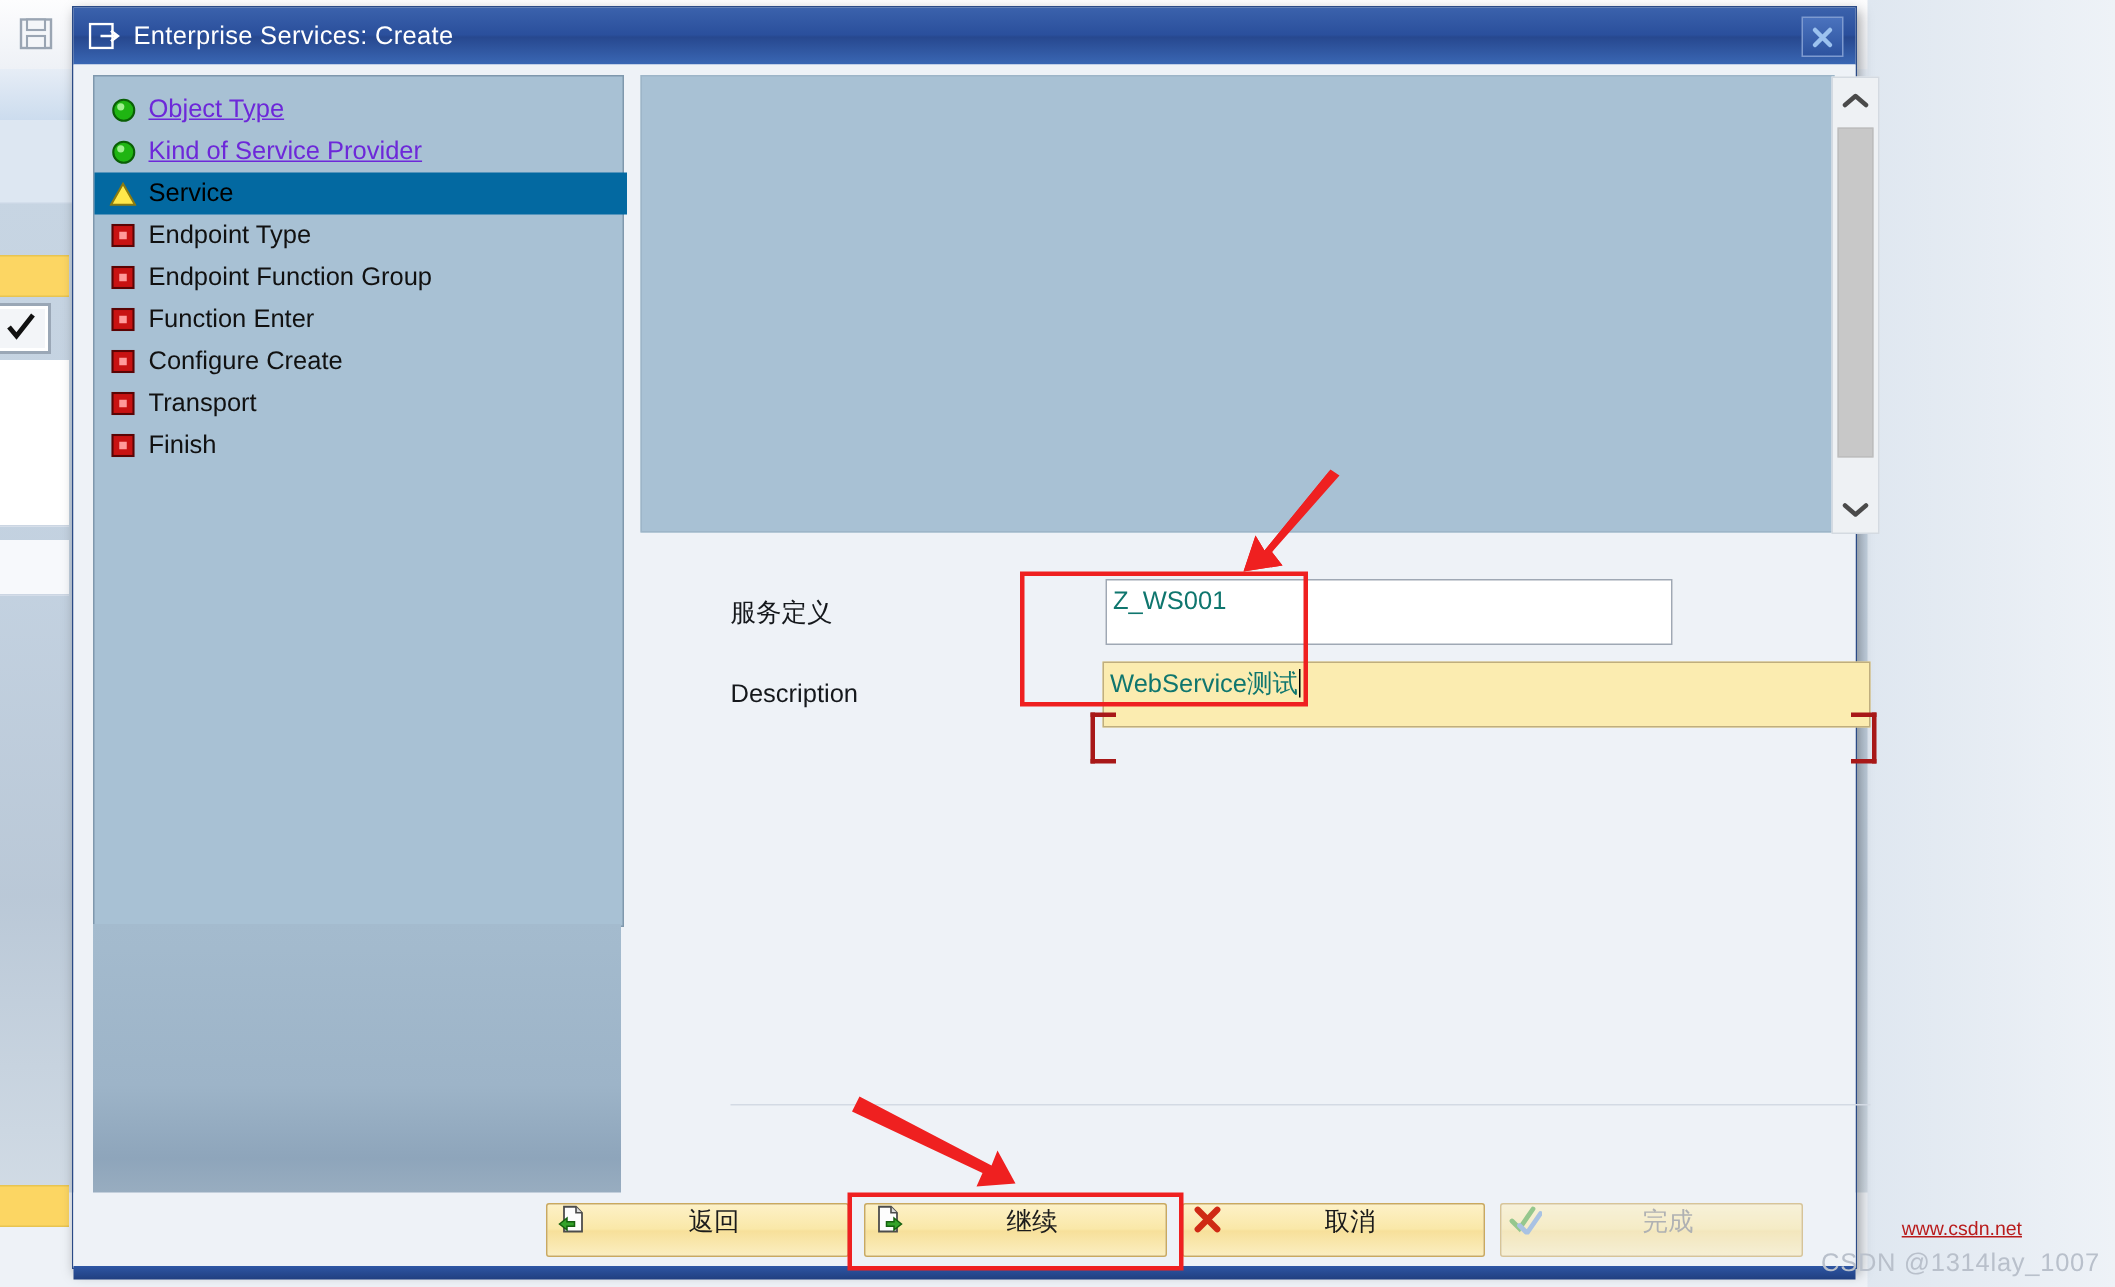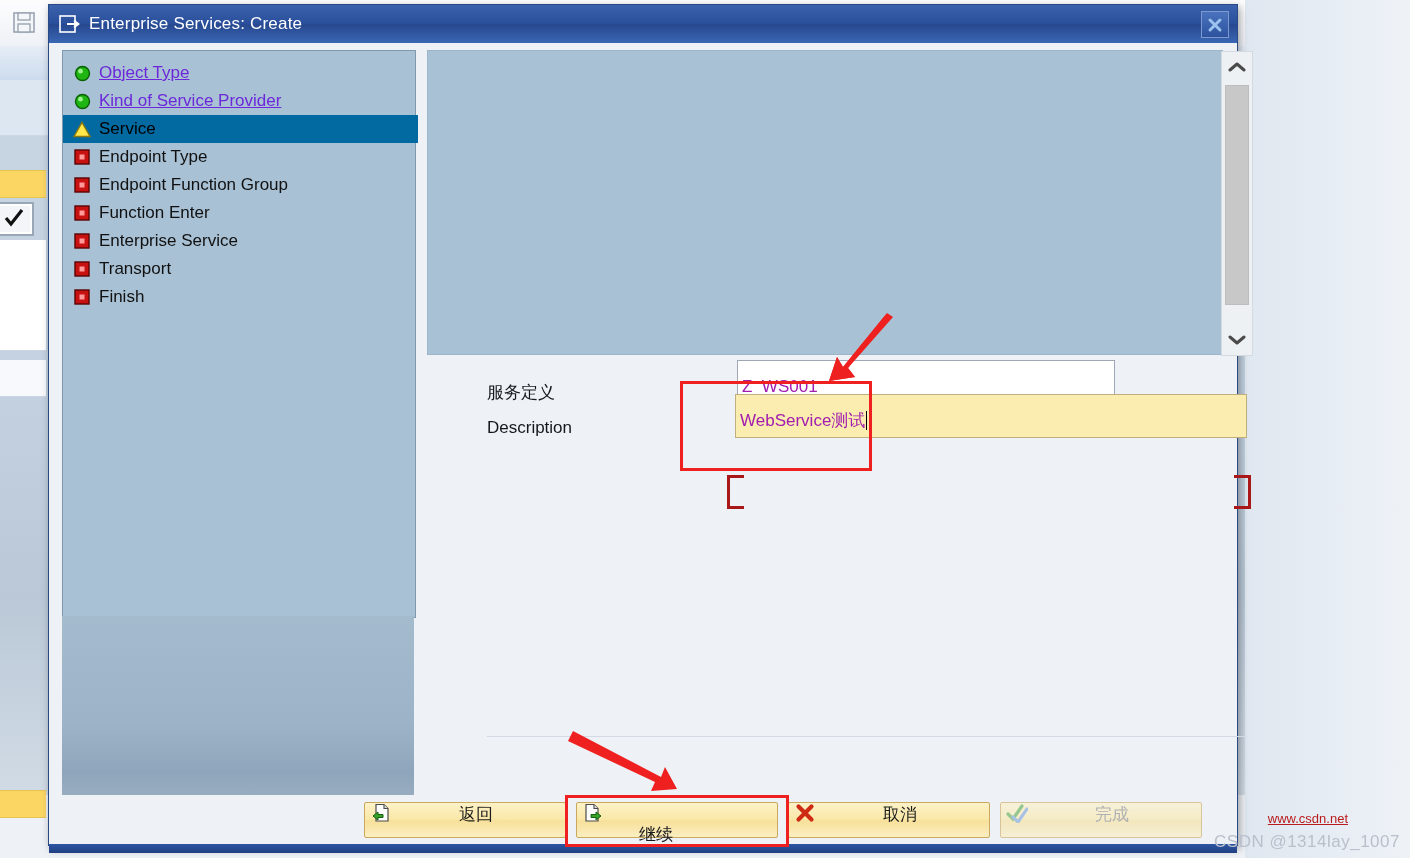--- a/index.html
+++ b/index.html
@@ -69,40 +69,40 @@
   .instr-text{padding:12px 14px;font-size:17px;color:#15181c;}
   .vscroll{position:absolute;right:-31px;top:0;width:30px;height:303px;
     background:#eef1f4;border:1px solid #d4dae1;display:flex;flex-direction:column;
     align-items:center;justify-content:space-between;}
   .vs-btn{width:28px;height:30px;display:flex;align-items:center;justify-content:center;cursor:pointer;}
   .vs-thumb{position:absolute;left:3px;top:33px;width:22px;height:218px;
     background:#c8c8c8;border:1px solid #bdbdbd;cursor:pointer;}
 
   
   .form{position:absolute;left:60px;top:320px;width:760px;}
-  .frow{display:flex;align-items:flex-end;height:34px;}
+  .frow{display:flex;align-items:center;height:34px;margin-top:21px;}
   .flabel{width:250px;font-size:17px;color:#15181c;}
   .finput{height:44px;border:1px solid #9fa8b4;background:#fff;font-size:17px;
-    padding:12px 4px;line-height:28px;color:#a21caf;box-sizing:border-box;}
+    padding:0 4px;line-height:28px;color:#0f766e;box-sizing:border-box;}
   .finput.wide{width:378px;}
   .finput.yellow{background:#fbecb0;border:1px solid #bfae7e;width:516px;position:relative;}
   .caret{display:inline-block;width:1px;height:19px;background:#000;
     vertical-align:-4px;margin-left:1px;}
   .underline{position:absolute;left:0;top:366px;width:760px;height:1px;background:#d3dae4;}
 
   
   .btnbar{position:absolute;left:0;right:0;bottom:0;height:50px;
     background:#eef2f7;display:flex;align-items:center;padding-left:315px;}
   .sapbtn{height:34px;display:flex;align-items:flex-start;
     background:linear-gradient(180deg,#fdf1c7 0%,#fae8a8 48%,#f7e09a 52%,#fbeec0 100%);
     border:1px solid #caa95f;border-radius:2px;margin-right:10px;cursor:pointer;}
   .sapbtn .bico{width:32px;display:flex;align-items:center;justify-content:center;flex:none;}
   .sapbtn .blab{font-size:17px;color:#1b1b1b;text-align:center;}
   .b-back{width:200px;}.b-back .blab{width:158px;}
-  .b-cont{width:200px;flex-direction:column;}.b-cont .blab{width:158px;}
+  .b-cont{width:200px;}.b-cont .blab{width:158px;}
   .b-cancel{width:200px;}.b-cancel .blab{width:158px;}
   .b-finish{width:200px;opacity:.62;}
   .b-finish .blab{width:158px;color:#8a8a8a;}
 
   .statusbar{position:absolute;left:0;bottom:-8px;width:1188px;height:9px;
     background:linear-gradient(#2e56a4,#203f80);}
 
   
   .ann{position:absolute;pointer-events:none;}
   .rbox{position:absolute;border:3px solid #ef2020;pointer-events:none;}
@@ -221,21 +221,21 @@
           <span class="nav-label">Function Enter</span>
         </div>
 
         <div class="nav-item">
           <span class="nav-ico">
             <svg width="16" height="16" viewBox="0 0 16 16">
               <rect x="1" y="1" width="14" height="14" fill="#c81212" stroke="#5a0404" stroke-width="1.4"></rect>
               <rect x="5.5" y="5.5" width="5" height="5" fill="#ff9a9a"></rect>
             </svg>
           </span>
-          <span class="nav-label">Enterprise Service</span>
+          <span class="nav-label">Configure Create</span>
         </div>
 
         <div class="nav-item">
           <span class="nav-ico">
             <svg width="16" height="16" viewBox="0 0 16 16">
               <rect x="1" y="1" width="14" height="14" fill="#c81212" stroke="#5a0404" stroke-width="1.4"></rect>
               <rect x="5.5" y="5.5" width="5" height="5" fill="#ff9a9a"></rect>
             </svg>
           </span>
           <span class="nav-label">Transport</span>

